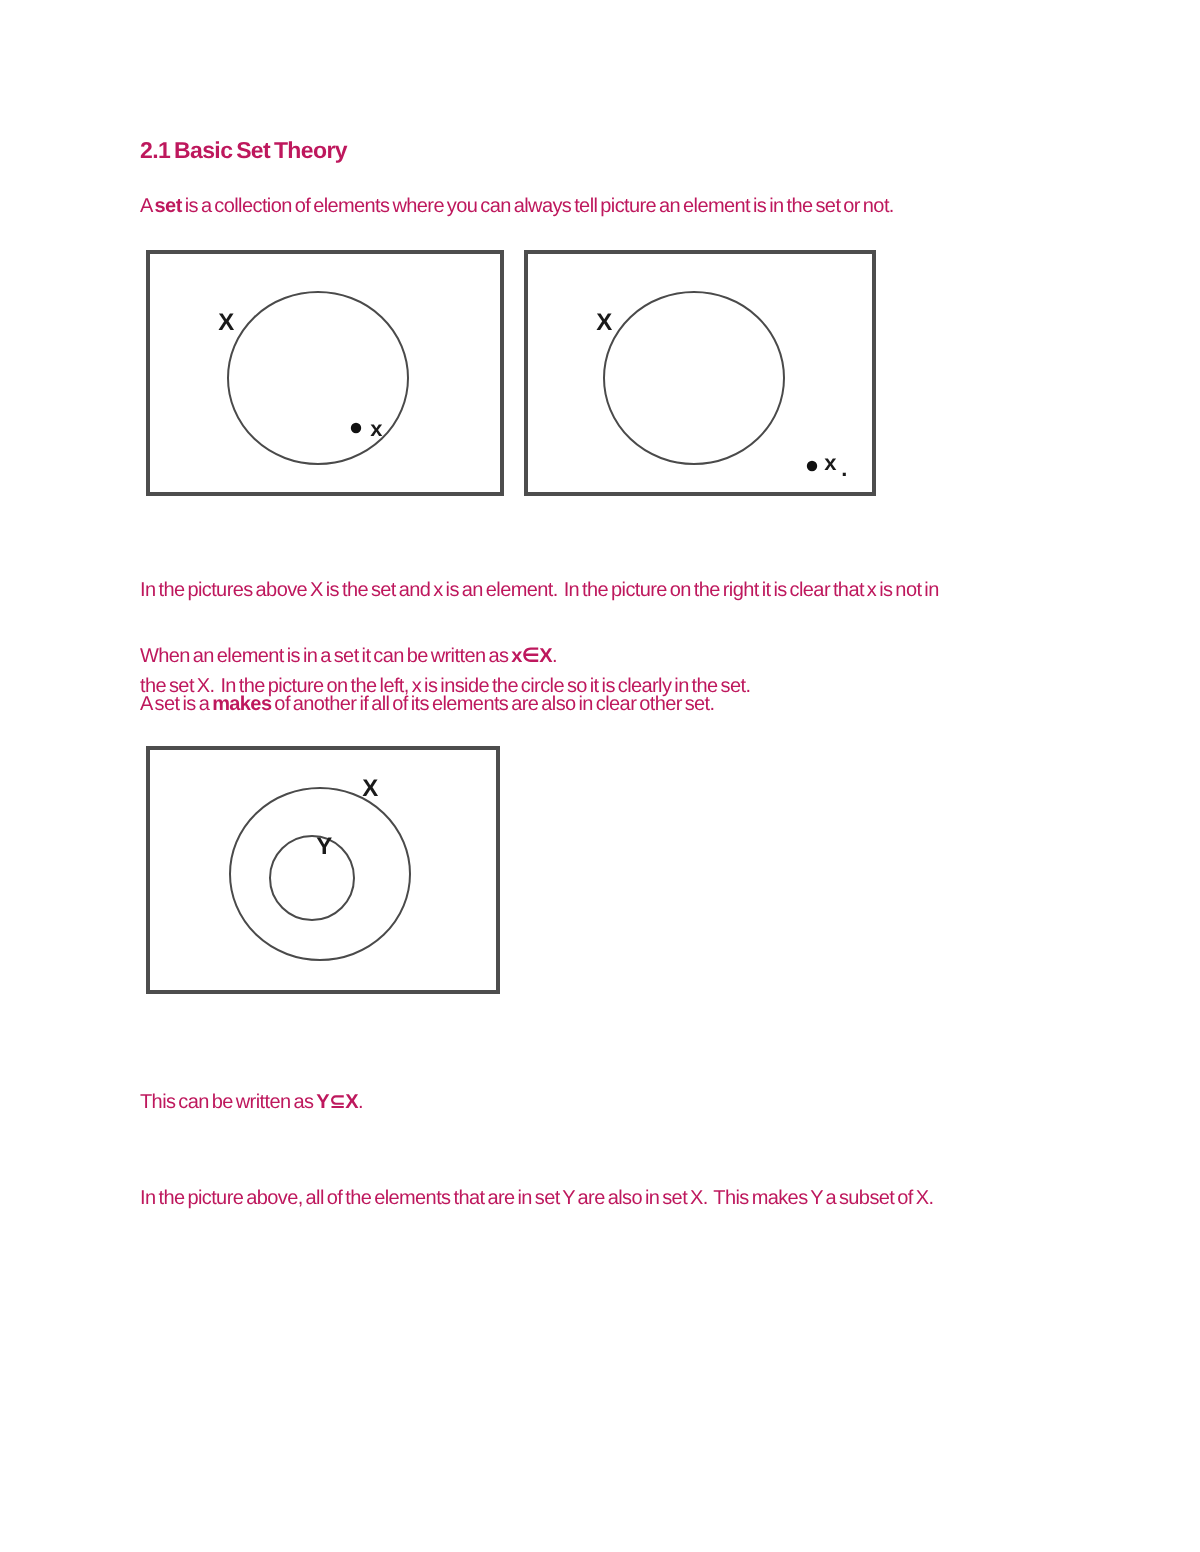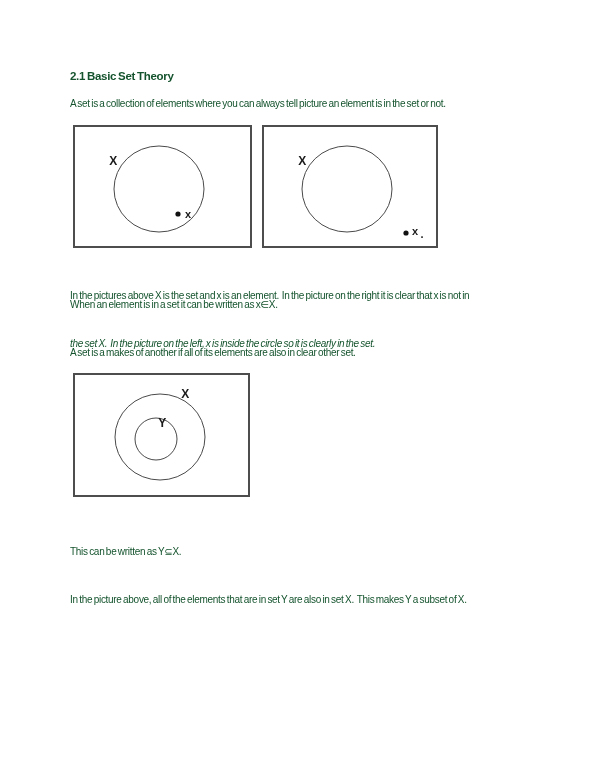--- a/index.html
+++ b/index.html
@@ -6,45 +6,45 @@
     margin: 0;
     padding: 0;
     background: #ffffff;
   }
   .page {
     position: relative;
     width: 600px;
     height: 644px;
     background: #ffffff;
     font-family: "Liberation Sans", "DejaVu Sans", sans-serif;
-    color: #14532d;
+    color: #be185d;
     letter-spacing: -0.3px;
     word-spacing: -1px;
   }
   .heading {
     position: absolute;
     left: 70px;
     top: 70px;
     margin: 0;
     font-size: 11.5px;
     font-weight: bold;
     white-space: pre;
   }
   .para {
     position: absolute;
     left: 70px;
     margin: 0;
     font-size: 10px;
     line-height: 16px;
     white-space: pre;
   }
-  .para b { font-weight: normal; }
+  .para b { font-weight: bold; }
   #p1 { top: 96px; }
   #p2 { top: 256px; }
-  #p3 { top: 297px; }
+  #p3 { top: 321px; }
   #p4 { top: 345px; }
   #p5 { top: 512px; }
   .line { white-space: pre; }
   .diagram {
     position: absolute;
     border: 2px solid #4d4d4d;
     background: #ffffff;
     box-sizing: border-box;
   }
   #diagram-left  { left: 73px;  top: 125px; width: 179px; height: 123px; }
@@ -88,21 +88,21 @@
       <ellipse class="set-ellipse" cx="83" cy="62" rx="45" ry="43"></ellipse>
       <text class="set-label" x="38" y="38" text-anchor="middle">X</text>
       <circle cx="142" cy="106" r="2.6" fill="#111111"></circle>
       <text class="elem-label" x="151" y="108" text-anchor="middle">x</text>
       <text class="faint-mark" x="158" y="111" text-anchor="middle">.</text>
     </svg>
   </div>
 
   <p class="para" id="p2">
     <span class="line" style="display:block;">In the pictures above X is the set and x is an element.  In the picture on the right it is clear that x is not in</span>
-    <span class="line" style="display:block;font-style:italic;">the set X.  In the picture on the left, x is inside the circle so it is clearly in the set.</span>
+    <span class="line" style="display:block;">the set X.  In the picture on the left, x is inside the circle so it is clearly in the set.</span>
   </p>
 
   <p class="para" id="p3"><span>When an element is in a set it can be written as </span><b>x∈X</b><span>.</span></p>
 
   <p class="para" id="p4"><span>A set is a </span><b>makes</b><span> of another if all of its elements are also in clear other set.</span></p>
 
   <div class="diagram" id="diagram-subset">
     <svg width="173" height="120" viewBox="0 0 173 120">
       <ellipse class="set-ellipse" cx="85" cy="62" rx="45" ry="43"></ellipse>
       <circle class="set-ellipse" cx="81" cy="64" r="21"></circle>

